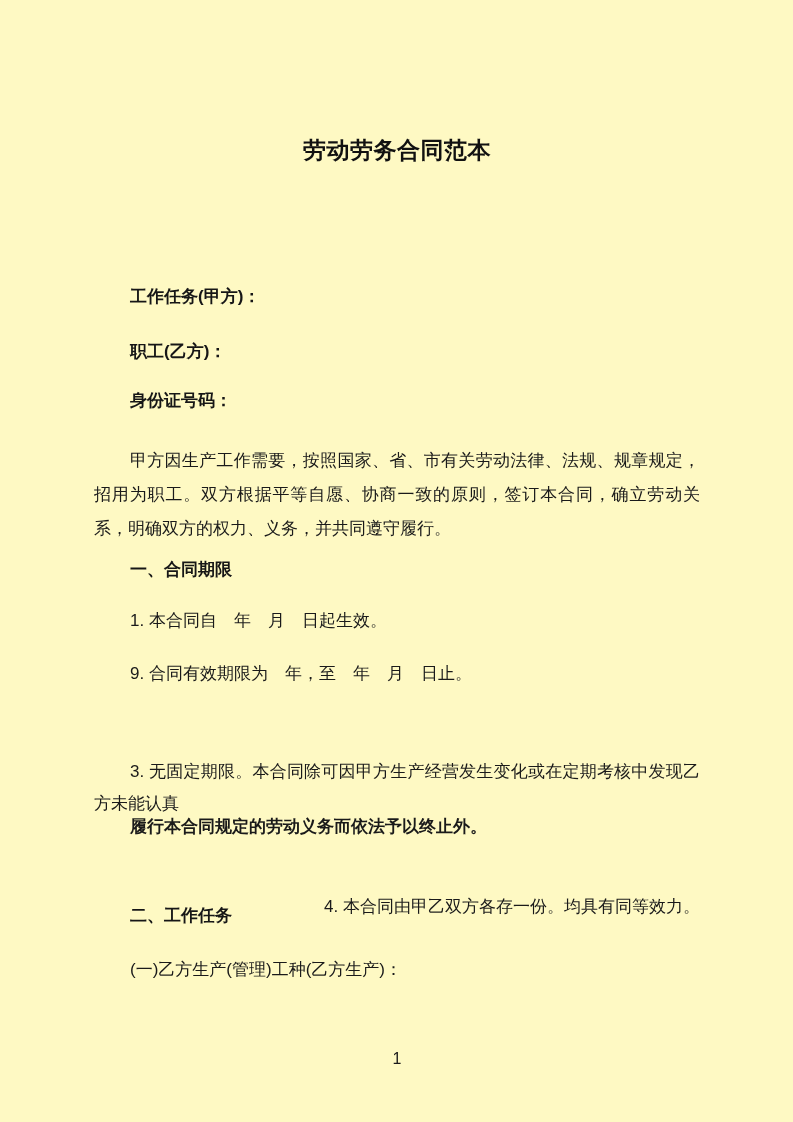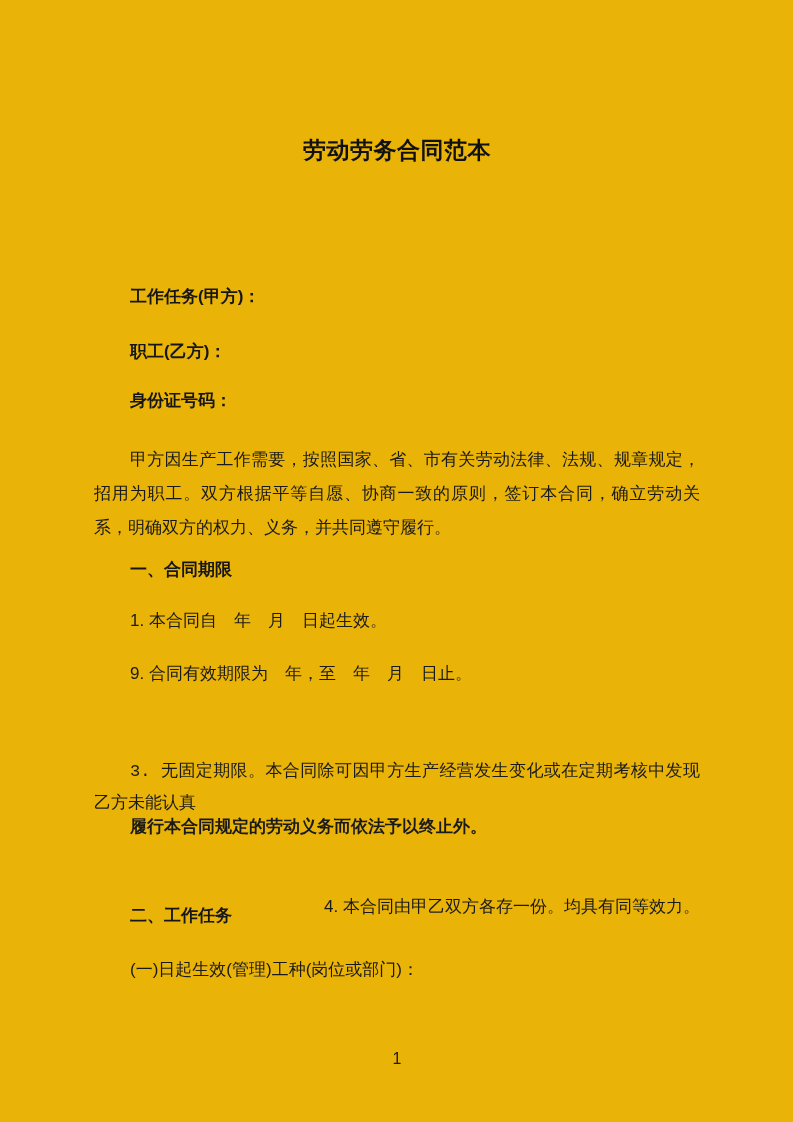--- a/index.html
+++ b/index.html
@@ -6,21 +6,21 @@
   html, body { width: 793px; height: 1122px; }
   body {
     background: #ffffff;
     font-family: "Liberation Sans", sans-serif;
     color: #1a1a1a;
   }
   .page {
     position: relative;
     width: 793px;
     height: 1122px;
-    background: #eab308;
+    background: #fef9c3;
     overflow: hidden;
   }
   .doc-title {
     position: absolute;
     top: 134px;
     left: 94px;
     width: 606px;
     text-align: center;
     font-size: 23px;
     line-height: 32px;
@@ -34,21 +34,20 @@
     width: 606px;
     font-size: 17px;
     line-height: 26px;
     text-indent: 36px;
     white-space: pre-wrap;
     color: #1a1a1a;
   }
   .multiline {
     text-align: justify;
     white-space: normal;
-    font-family: Liberation Mono, monospace;
   }
   .label, .heading {
     font-weight: 600;
     color: #161616;
   }
   
   .pos-field-a   { top: 284px; }
   .pos-field-b   { top: 339px; }
   .pos-field-c   { top: 388px; }
   .pos-intro     { top: 444px; line-height: 34px; }
@@ -93,17 +92,17 @@
   <p class="para pos-s1-i2">9. 合同有效期限为　年，至　年　月　日止。</p>
 
   <p class="para multiline pos-s1-i3">3. 无固定期限。本合同除可因甲方生产经营发生变化或在定期考核中发现乙方未能认真</p>
 
   <p class="para pos-s1-i3c">履行本合同规定的劳动义务而依法予以终止外。</p>
 
   <p class="para pos-s1-i4">4. 本合同由甲乙双方各存一份。均具有同等效力。</p>
 
   <p class="para heading pos-h2">二、工作任务</p>
 
-  <p class="para pos-s2-i1">(一)日起生效(管理)工种(岗位或部门)：</p>
+  <p class="para pos-s2-i1">(一)乙方生产(管理)工种(乙方生产)：</p>
 
   <div class="footer-pagenum">1</div>
 
 </div>
 
 </body></html>

